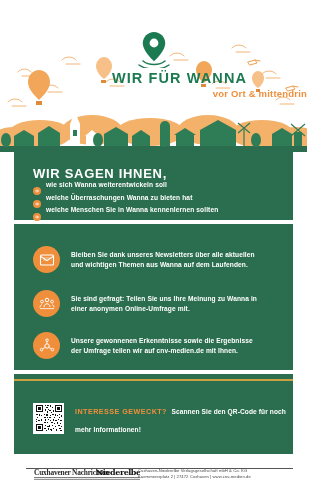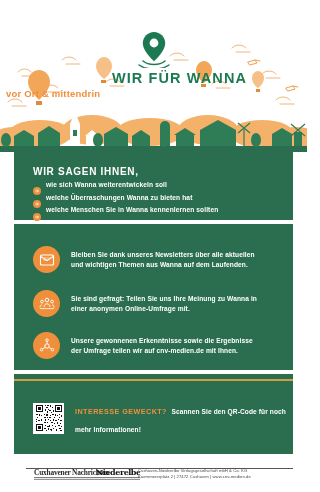--- a/index.html
+++ b/index.html
@@ -10,30 +10,30 @@
   .header{position:absolute;left:0;top:0;width:307px;height:26px;}
   .hdr-rule{position:absolute;left:14px;top:19px;width:279px;height:1px;background:#e9aab4;}
   .hdr-page{position:absolute;left:15px;top:10px;font-size:9px;font-weight:700;color:#cf8c9b;letter-spacing:.2px;}
   .hdr-title{position:absolute;left:0;top:8px;width:307px;text-align:center;font-size:11px;font-weight:700;color:#3f6fb5;letter-spacing:.3px;}
   .hdr-date{position:absolute;right:14px;top:11px;font-size:4.4px;font-weight:700;color:#6b6b6b;letter-spacing:.1px;}
 
   
   .hero{position:absolute;left:0;top:26px;width:307px;height:126px;overflow:hidden;background:#ffffff;}
   .pin-wrap{position:absolute;left:0;top:4px;width:307px;height:38px;display:flex;align-items:center;justify-content:center;}
   .brand{position:absolute;left:15px;top:44px;width:307px;text-align:center;font-size:14.5px;font-weight:700;color:#1c7a52;letter-spacing:1.1px;padding-left:11px;}
-  .tagline{position:absolute;left:0;top:62px;width:307px;text-align:left;font-size:9.5px;font-weight:700;color:#ef8f3c;letter-spacing:.2px;padding-left:6px;}
+  .tagline{position:absolute;left:0;top:62px;width:307px;text-align:right;font-size:9.5px;font-weight:700;color:#ef8f3c;letter-spacing:.2px;}
   .scene{position:absolute;left:0;top:0;width:307px;height:126px;}
 
   
   .panel{position:absolute;left:14px;width:279px;background:#2b6e4f;}
   .panel-a{top:152px;height:68px;}
   .panel-b{top:224px;height:146px;}
   .panel-c{top:374px;height:80px;}
 
-  .ptitle{position:absolute;left:19px;top:14px;font-size:10px;font-weight:700;color:#ffffff;letter-spacing:.7px;}
+  .ptitle{position:absolute;left:19px;top:14px;font-size:13px;font-weight:700;color:#ffffff;letter-spacing:.7px;}
 
   .blist{position:absolute;left:19px;top:29px;width:250px;}
   .brow{display:flex;align-items:flex-start;margin-bottom:4.4px;}
   .bico{width:8px;height:8px;flex:0 0 8px;margin-top:.3px;}
   .btxt{margin-left:5px;font-size:6.6px;font-weight:700;color:#ffffff;letter-spacing:.12px;line-height:8px;}
 
   .frow{position:absolute;left:19px;display:flex;align-items:center;width:246px;}
   .f1{top:22px;} .f2{top:66px;} .f3{top:108px;}
   .fico{width:27px;height:27px;flex:0 0 27px;border-radius:50%;background:#ef8f3c;display:flex;align-items:center;justify-content:center;}
   .ftxt{margin-left:11px;font-size:6.6px;font-weight:700;color:#ffffff;line-height:9.4px;letter-spacing:.1px;}

